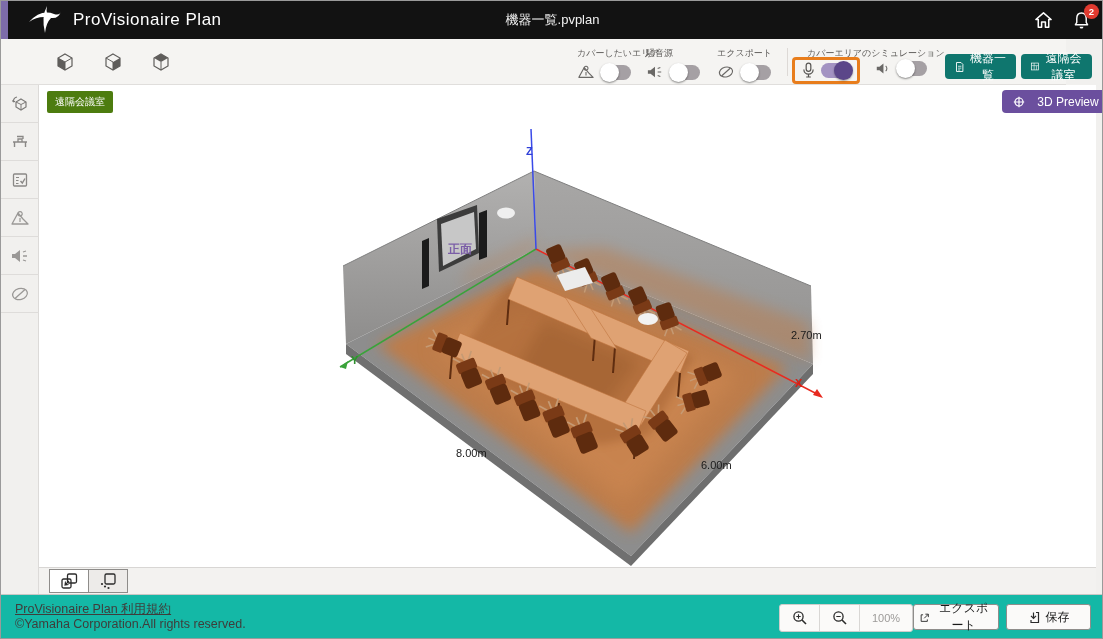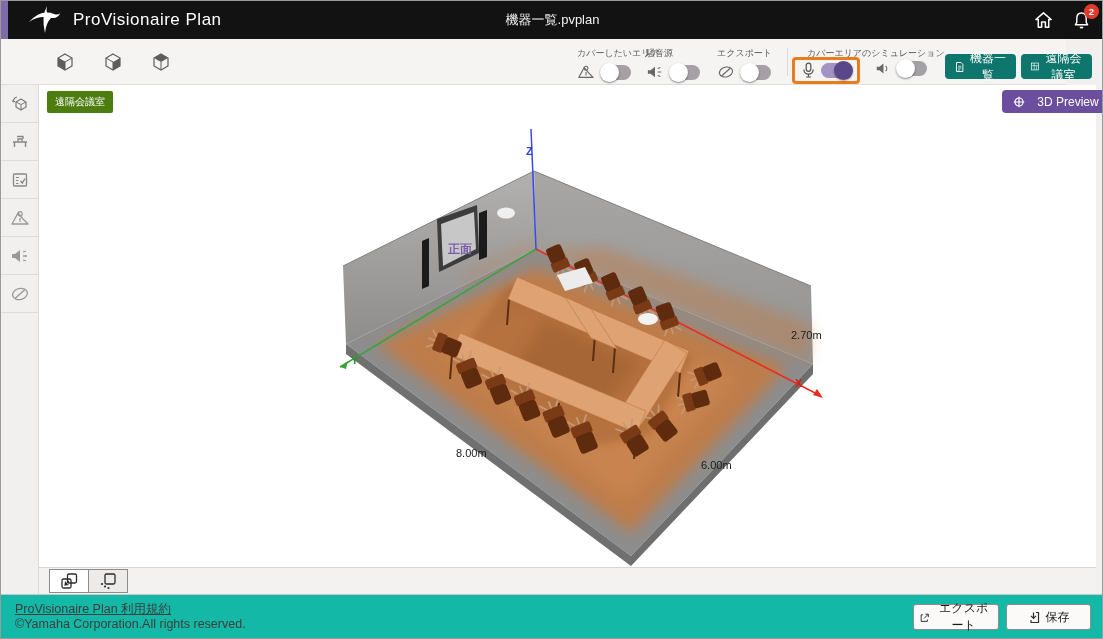--- a/index.html
+++ b/index.html
@@ -373,20 +373,37 @@
         </svg>
       </div>
     </div>
   </div>
 </div>
 
 <div class="footer">
   <div class="terms">ProVisionaire Plan 利用規約</div>
   <div class="copyright">©Yamaha Corporation.All rights reserved.</div>
 
+  <div class="zoom-group">
+    <div class="zoom-cell">
+      <svg width="16" height="16" viewBox="0 0 16 16">
+        <circle cx="6.5" cy="6.5" r="4.6" fill="none" stroke="#2b2b2b" stroke-width="1.3"></circle>
+        <path d="M10 10 L14 14" stroke="#2b2b2b" stroke-width="1.6"></path>
+        <path d="M4.3 6.5 L8.7 6.5 M6.5 4.3 L6.5 8.7" stroke="#2b2b2b" stroke-width="1.1"></path>
+      </svg>
+    </div>
+    <div class="zoom-cell">
+      <svg width="16" height="16" viewBox="0 0 16 16">
+        <circle cx="6.5" cy="6.5" r="4.6" fill="none" stroke="#2b2b2b" stroke-width="1.3"></circle>
+        <path d="M10 10 L14 14" stroke="#2b2b2b" stroke-width="1.6"></path>
+        <path d="M4.3 6.5 L8.7 6.5" stroke="#2b2b2b" stroke-width="1.1"></path>
+      </svg>
+    </div>
+    <div class="zoom-cell zoom-pct">100%</div>
+  </div>
 
   <button class="ftr-btn" style="left:912px;width:86px">
     <svg width="12" height="13" viewBox="0 0 12 13">
       <path d="M4 3 L1.5 3 L1.5 11.5 L9.5 11.5 L9.5 9" fill="none" stroke="#2b2b2b" stroke-width="1.2"></path>
       <path d="M5.5 7.5 L10.5 2.5 M7 2.2 L10.8 2.2 L10.8 6" fill="none" stroke="#2b2b2b" stroke-width="1.2"></path>
     </svg>
     <span>エクスポート</span>
   </button>
   <button class="ftr-btn" style="left:1005px;width:85px">
     <svg width="12" height="13" viewBox="0 0 12 13">

